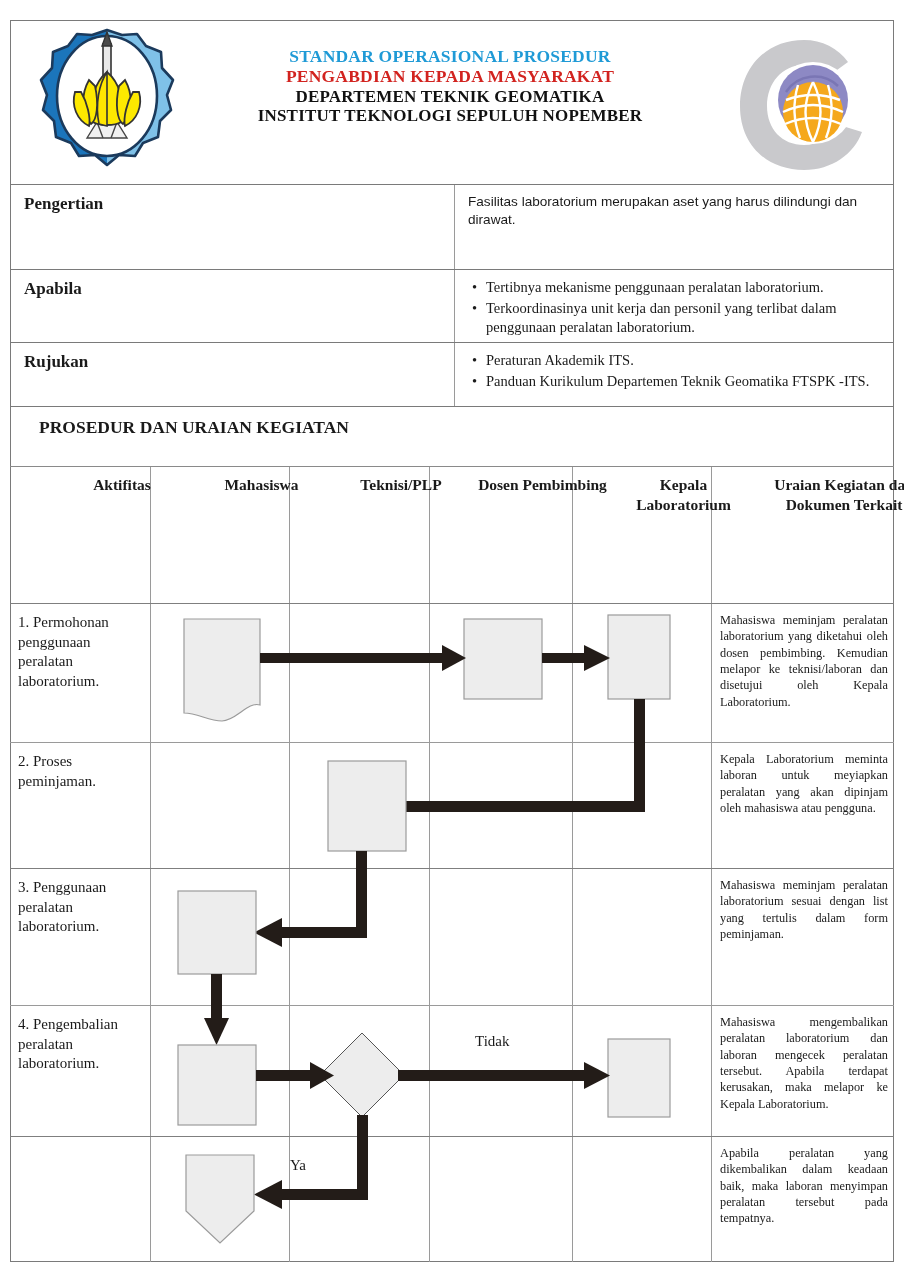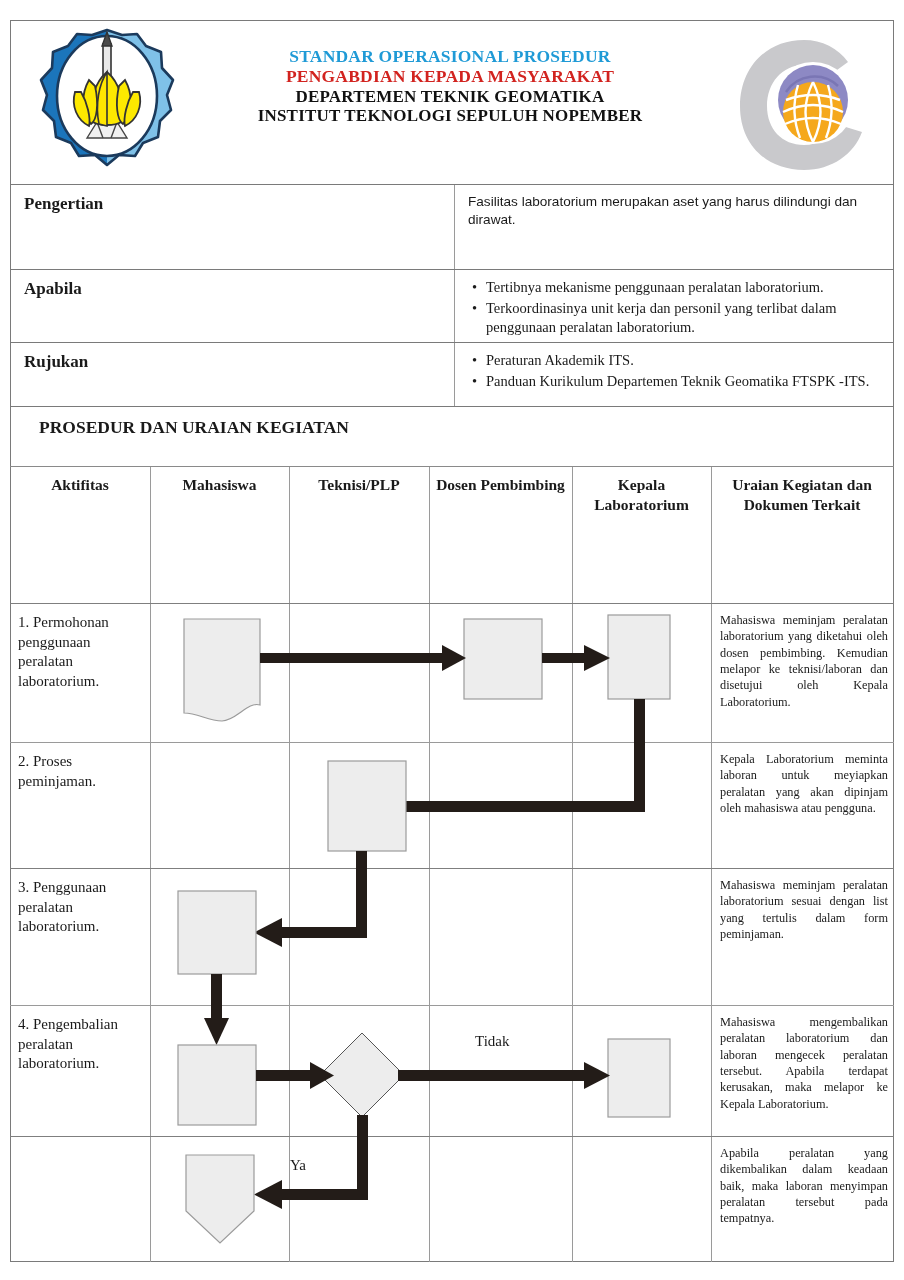--- a/index.html
+++ b/index.html
@@ -70,21 +70,21 @@
   .banner-title{position:absolute;left:14px;top:10px;font-size:17.5px;font-weight:bold;margin-left:15px;}
 
   
   .flowtable{position:absolute;left:10px;top:467px;width:884px;height:795px;}
   .vline{position:absolute;top:0;bottom:0;width:0;border-left:1.1px solid #9a9a9a;}
   .hline{position:absolute;left:0;right:0;height:0;border-top:1.1px solid #9a9a9a;}
   .hline.thick{border-top:1.3px solid #7f7f7f;}
 
   .colhead{
     position:absolute;top:8px;text-align:center;font-size:15.5px;
-    font-weight:bold;line-height:1.28;
+    font-weight:bold;line-height:1.28;padding-left:42px;
   }
 
   .act-label{position:absolute;font-size:15px;line-height:1.30;}
 
   .desc{
     position:absolute;font-size:12.3px;line-height:1.33;text-align:justify;
     text-justify:inter-word;
   }
   .flowlabel{position:absolute;font-size:15px;}
 

